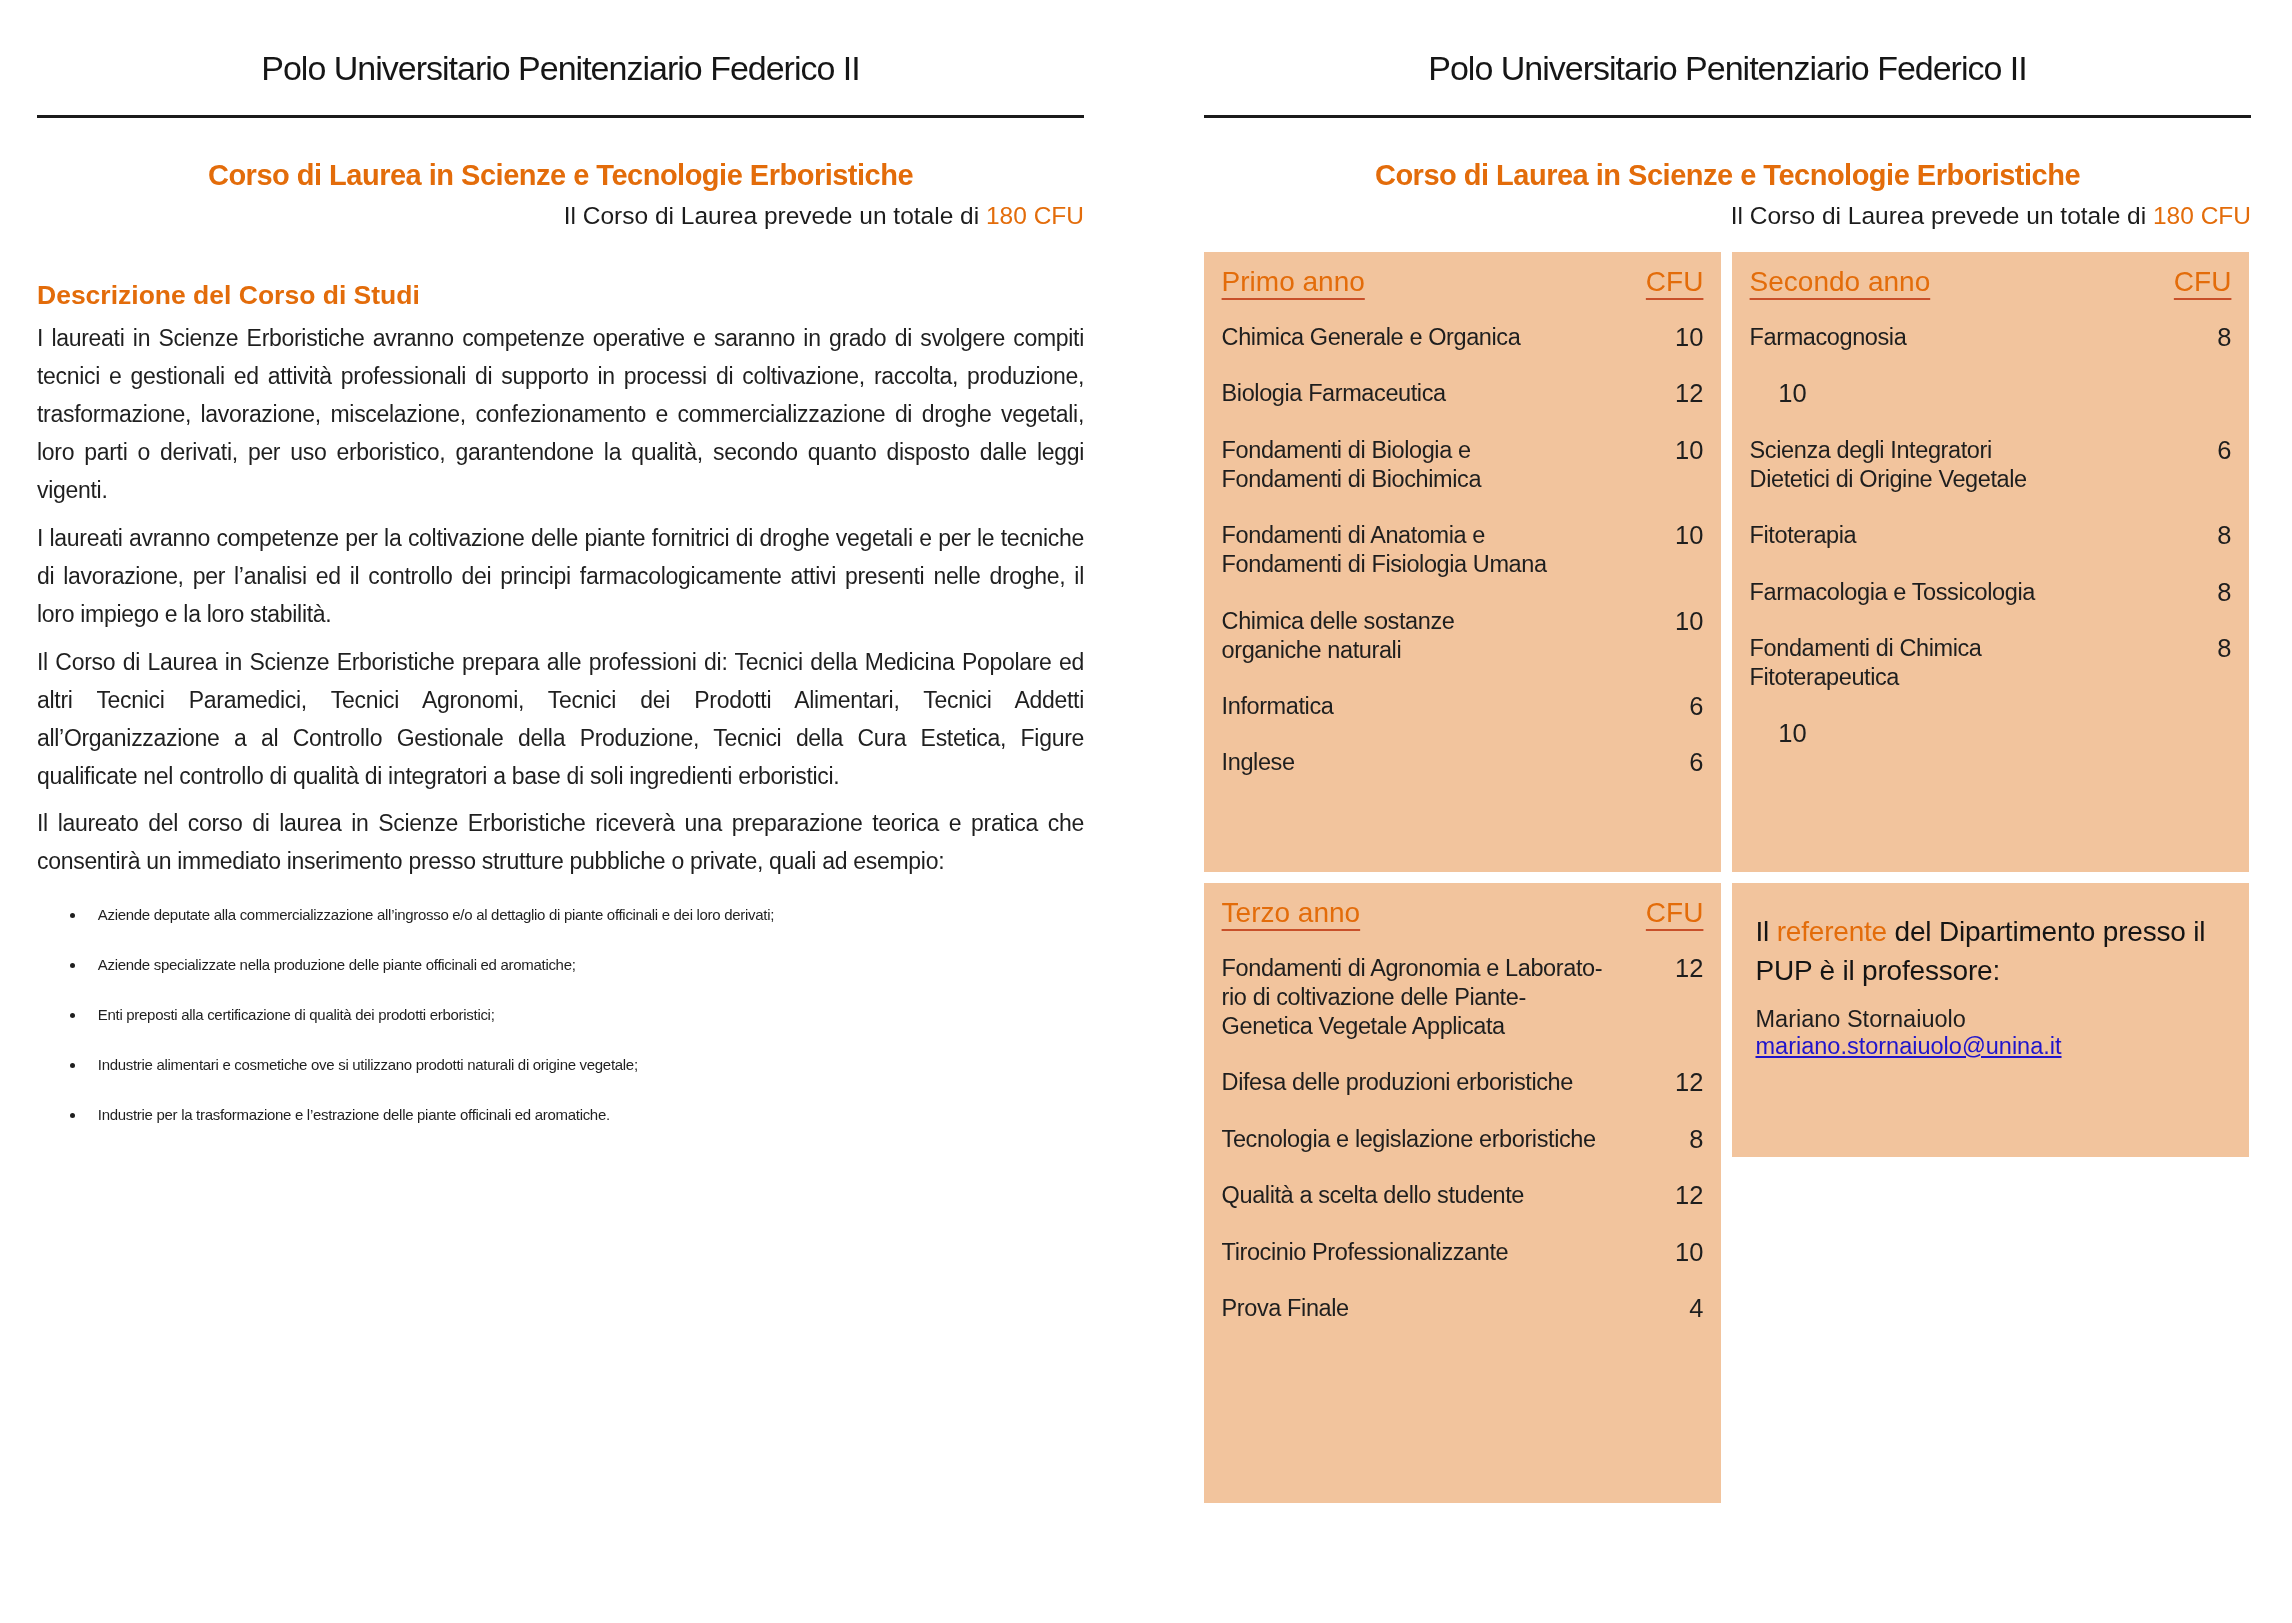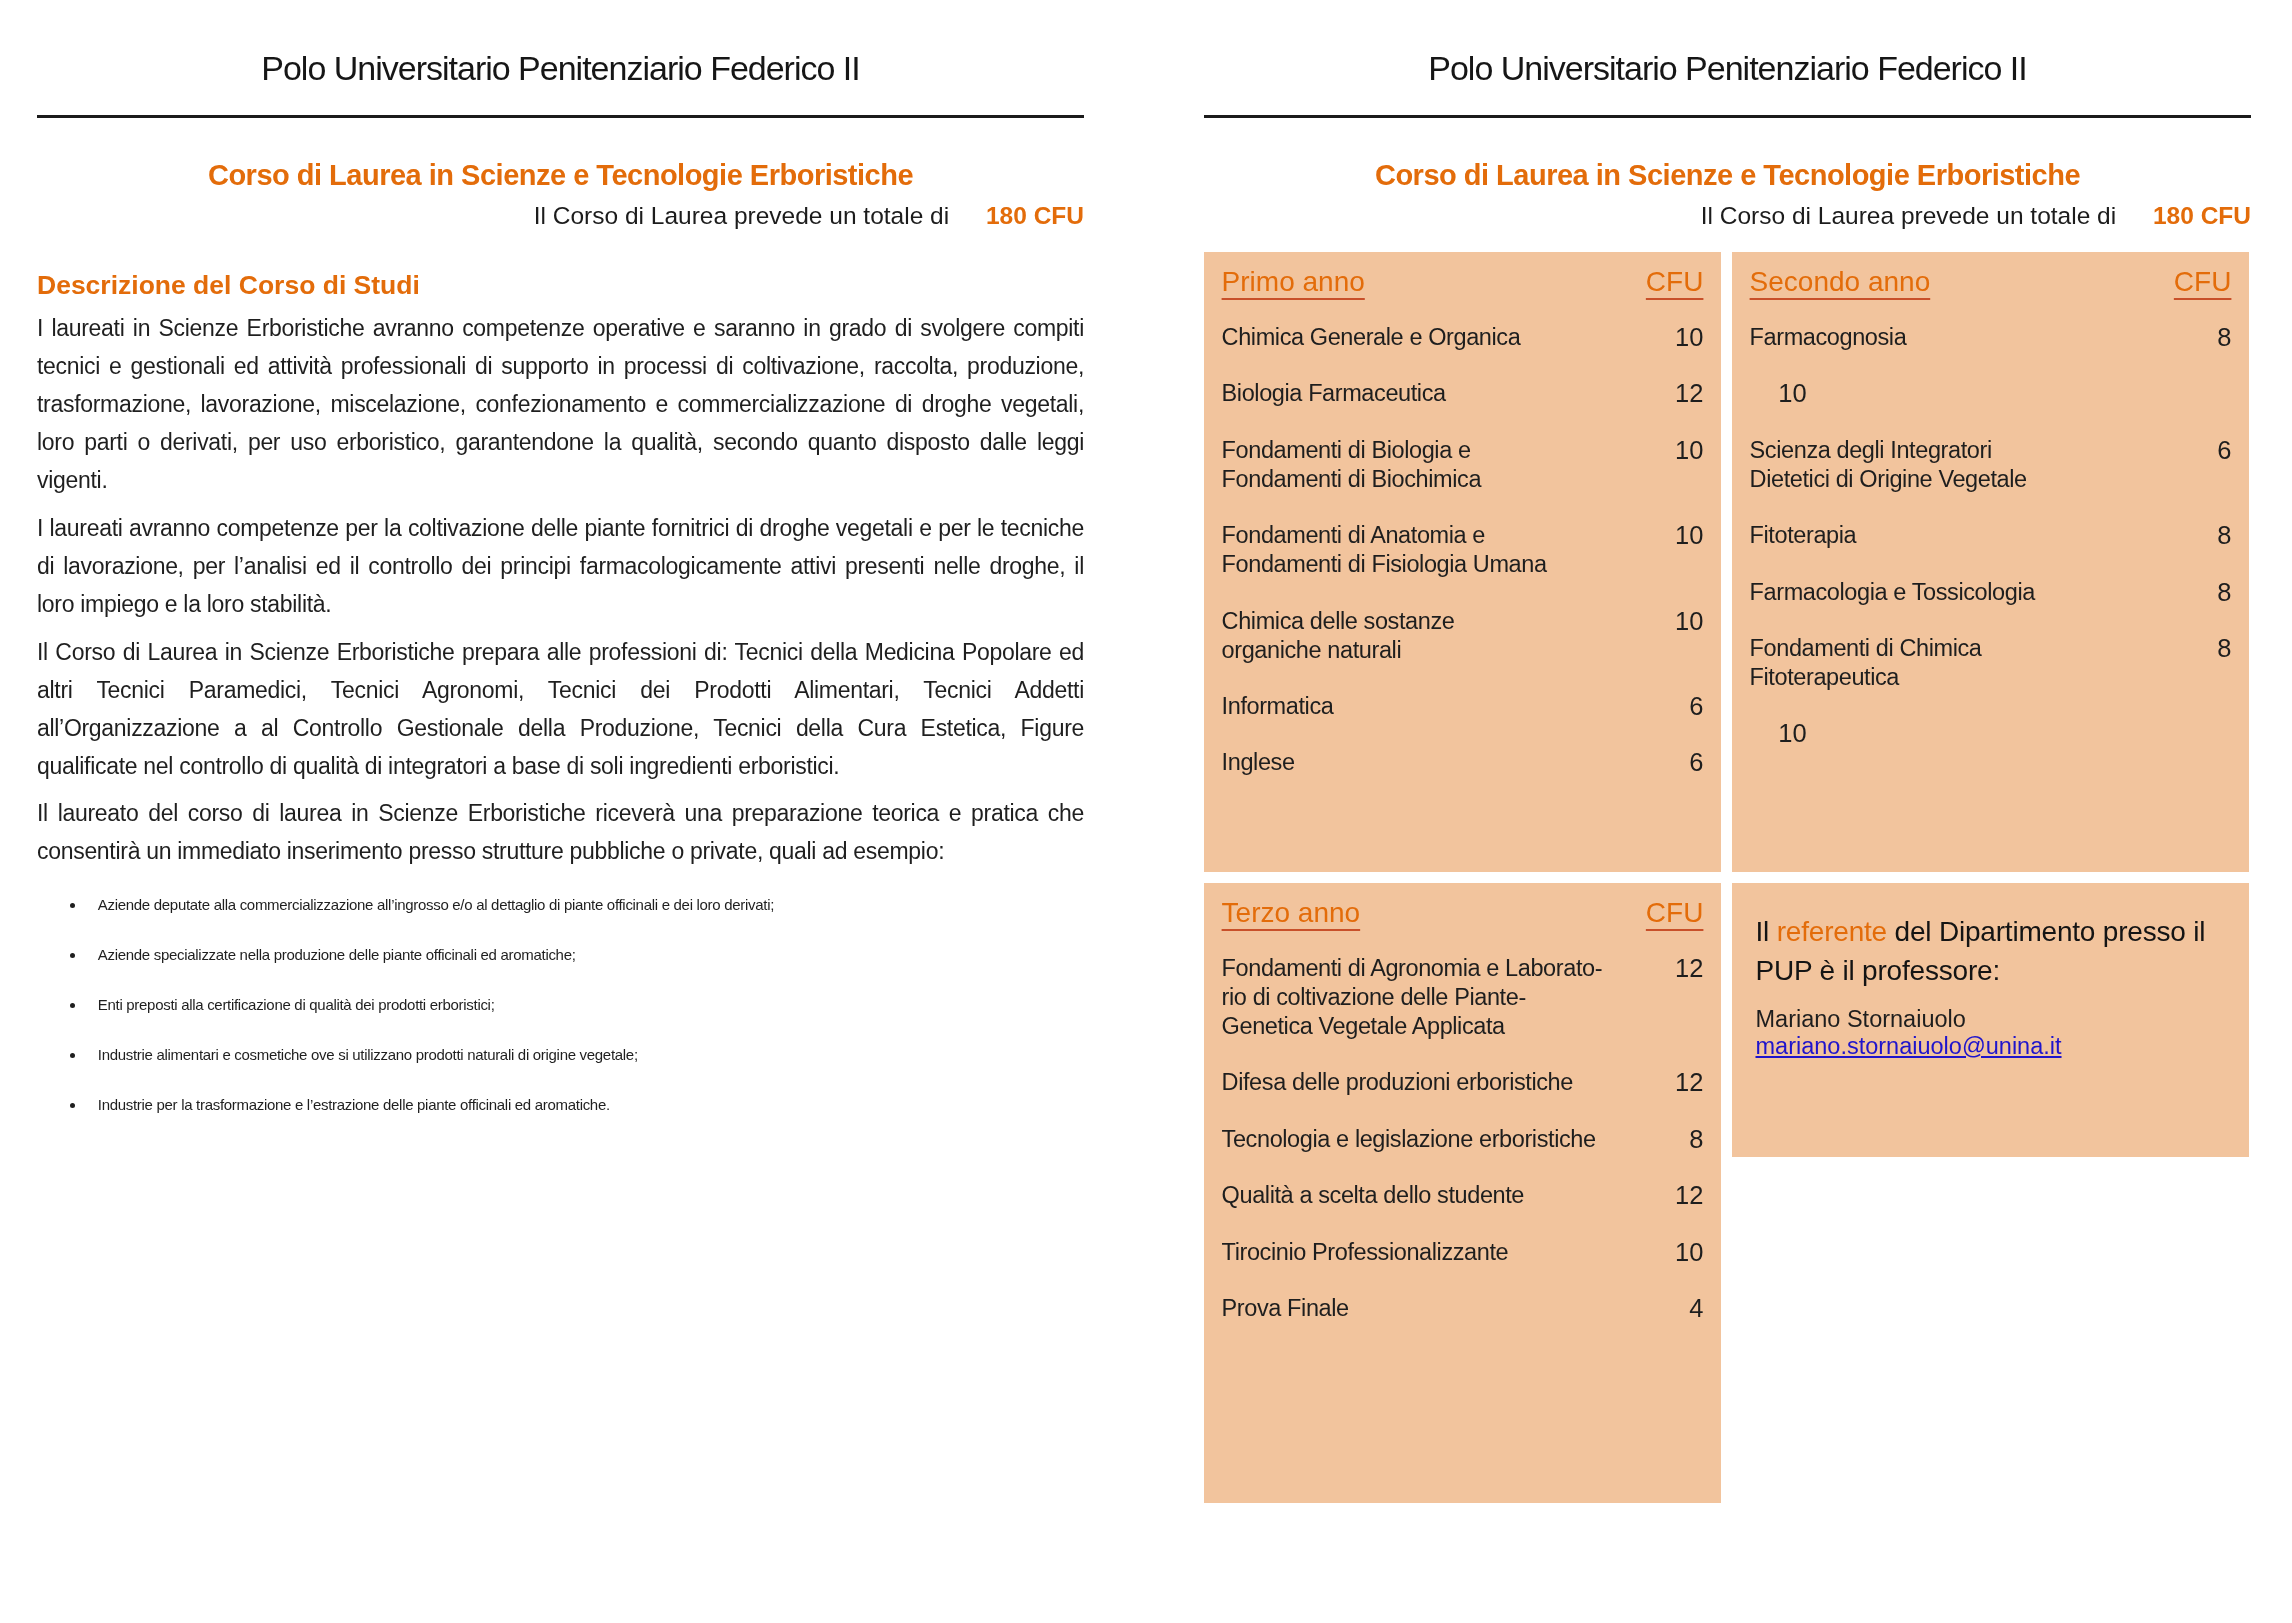--- a/index.html
+++ b/index.html
@@ -17,23 +17,23 @@
   .header-title {
     text-align: center; font-size: 34px; letter-spacing: -1px;
     color: #161616; white-space: nowrap;
   }
   .rule { border-top: 3.9px solid #1b1b1b; margin-top: 26.5px; }
   .course-title {
     margin-top: 41px; text-align: center;
     font-size: 29px; font-weight: bold; color: #e36c0a; letter-spacing: -0.5px;
   }
   .subtitle { margin-top: 10.8px; text-align: right; font-size: 24.5px; color: #1c1c1c; }
-  .subtitle .hl { font-weight: bold; color: #e36c0a; margin-left: 30px; }
-
-  .section-title { margin-top: 40px; font-size: 26.5px; font-weight: bold; color: #e36c0a; }
+  .subtitle .hl { font-weight: normal; color: #e36c0a; }
+
+  .section-title { margin-top: 50px; font-size: 26.5px; font-weight: bold; color: #e36c0a; }
   .bodytext { margin-top: 7.8px; }
   .bodytext p {
     margin: 0 0 9.8px 0; font-size: 23px; line-height: 38px;
     text-align: justify; letter-spacing: -0.3px; color: #1f1f1f;
   }
   .bodytext ul { margin: 0; padding-left: 49px; }
   .bodytext li {
     font-size: 15px; line-height: 50px; text-align: justify;
     letter-spacing: -0.3px; padding-left: 11.8px; color: #1f1f1f;
   }

